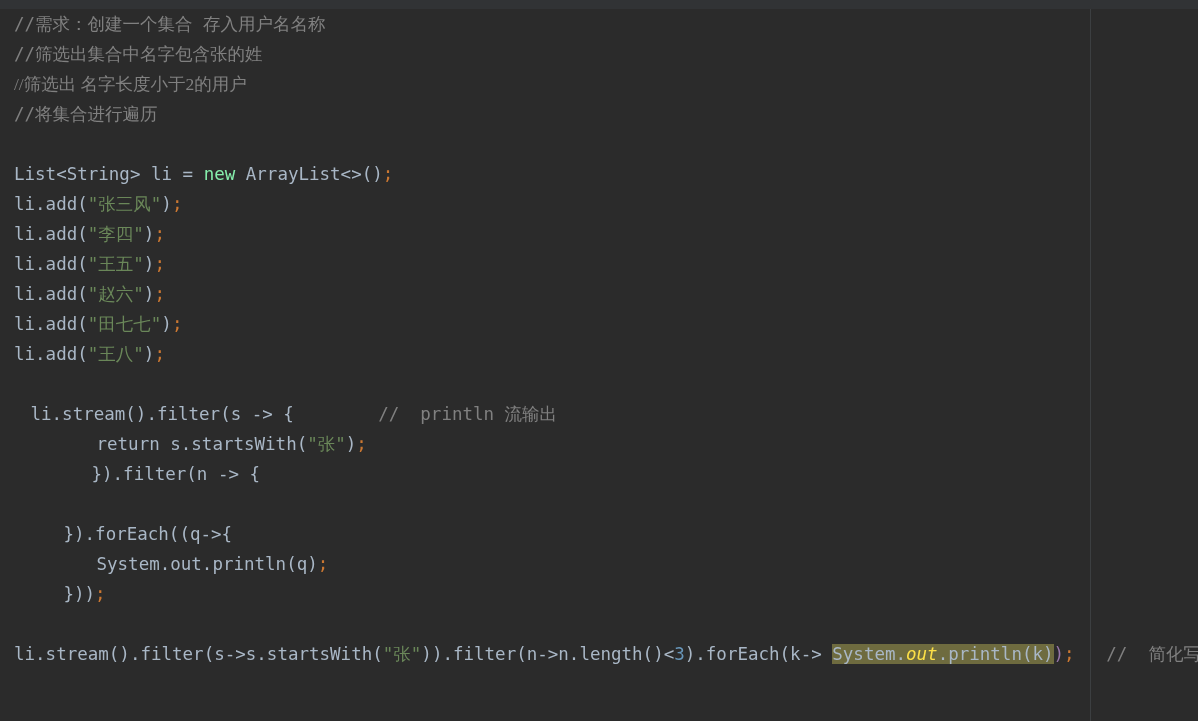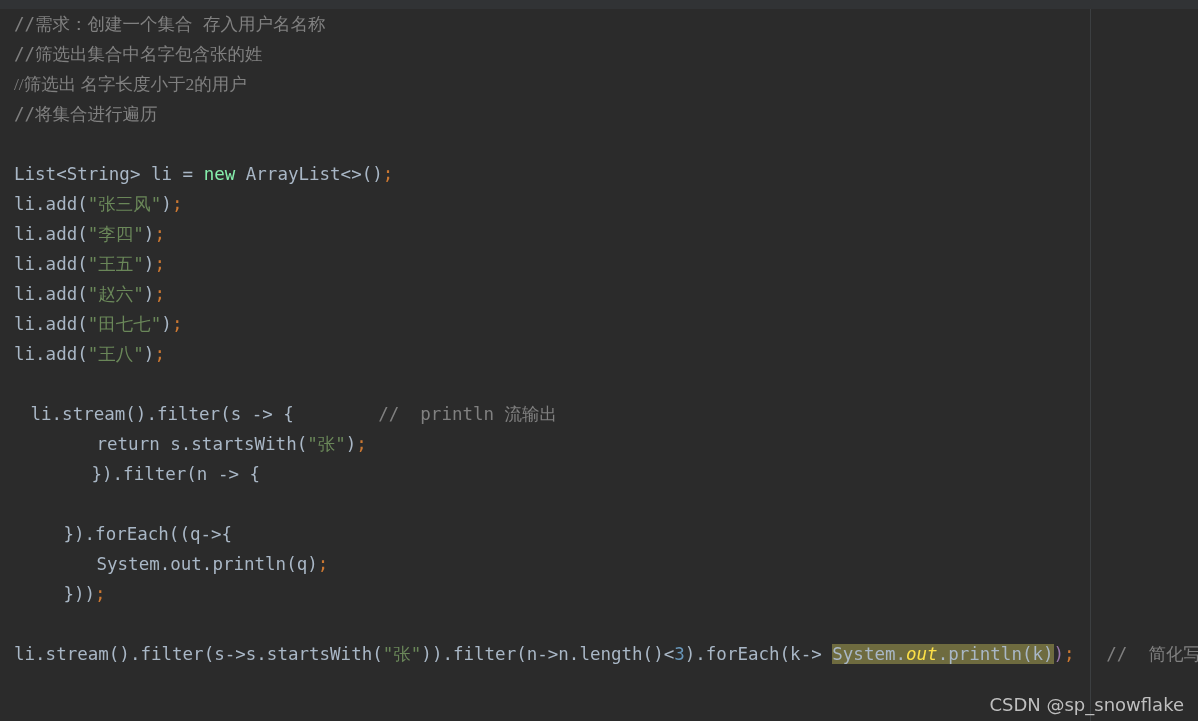--- a/index.html
+++ b/index.html
@@ -132,15 +132,14 @@
       <div class="line" style="top: 390px; left: 30.5px;"><span class="tok-plain">li.stream().filter(s -&gt; {        </span><span class="tok-comment">//  println 流输出</span></div>
       <div class="line" style="top: 420px; left: 96.5px;"><span class="tok-plain">return s.startsWith(</span><span class="tok-string">"张"</span><span class="tok-plain">)</span><span class="tok-semi">;</span></div>
       <div class="line" style="top: 450px; left: 63.5px; margin-left: 28px;"><span class="tok-plain">}).filter(n -&gt; {</span></div>
       <div class="line" style="top: 510px; left: 63.5px;"><span class="tok-plain">}).forEach((q-&gt;{</span></div>
       <div class="line" style="top: 540px; left: 96.5px;"><span class="tok-plain">System.out.println(q)</span><span class="tok-semi">;</span></div>
       <div class="line" style="top: 570px; left: 63.5px;"><span class="tok-plain">}))</span><span class="tok-semi">;</span></div>
       <div class="line" style="top: 600px; left: 14px;">&nbsp;</div>
       <div class="line" style="top: 630px; left: 14px;"><span class="tok-plain">li.stream().filter(s-&gt;s.startsWith(</span><span class="tok-string">"张"</span><span class="tok-plain">)).filter(n-&gt;n.length()&lt;</span><span class="tok-number">3</span><span class="tok-plain">).forEach(k-&gt; </span><span class="hl-block"><span class="tok-plain">System.</span><span class="tok-static">out</span><span class="tok-plain">.println(k)</span></span><span class="tok-paren-hl">)</span><span class="tok-semi">;</span><span class="tok-plain">   </span><span class="tok-comment">//  简化写法。</span></div>
     </div>
 
-  <div class="watermark">CSDN @sp_snowflake</div>
 
 </div>
 
 </body></html>

